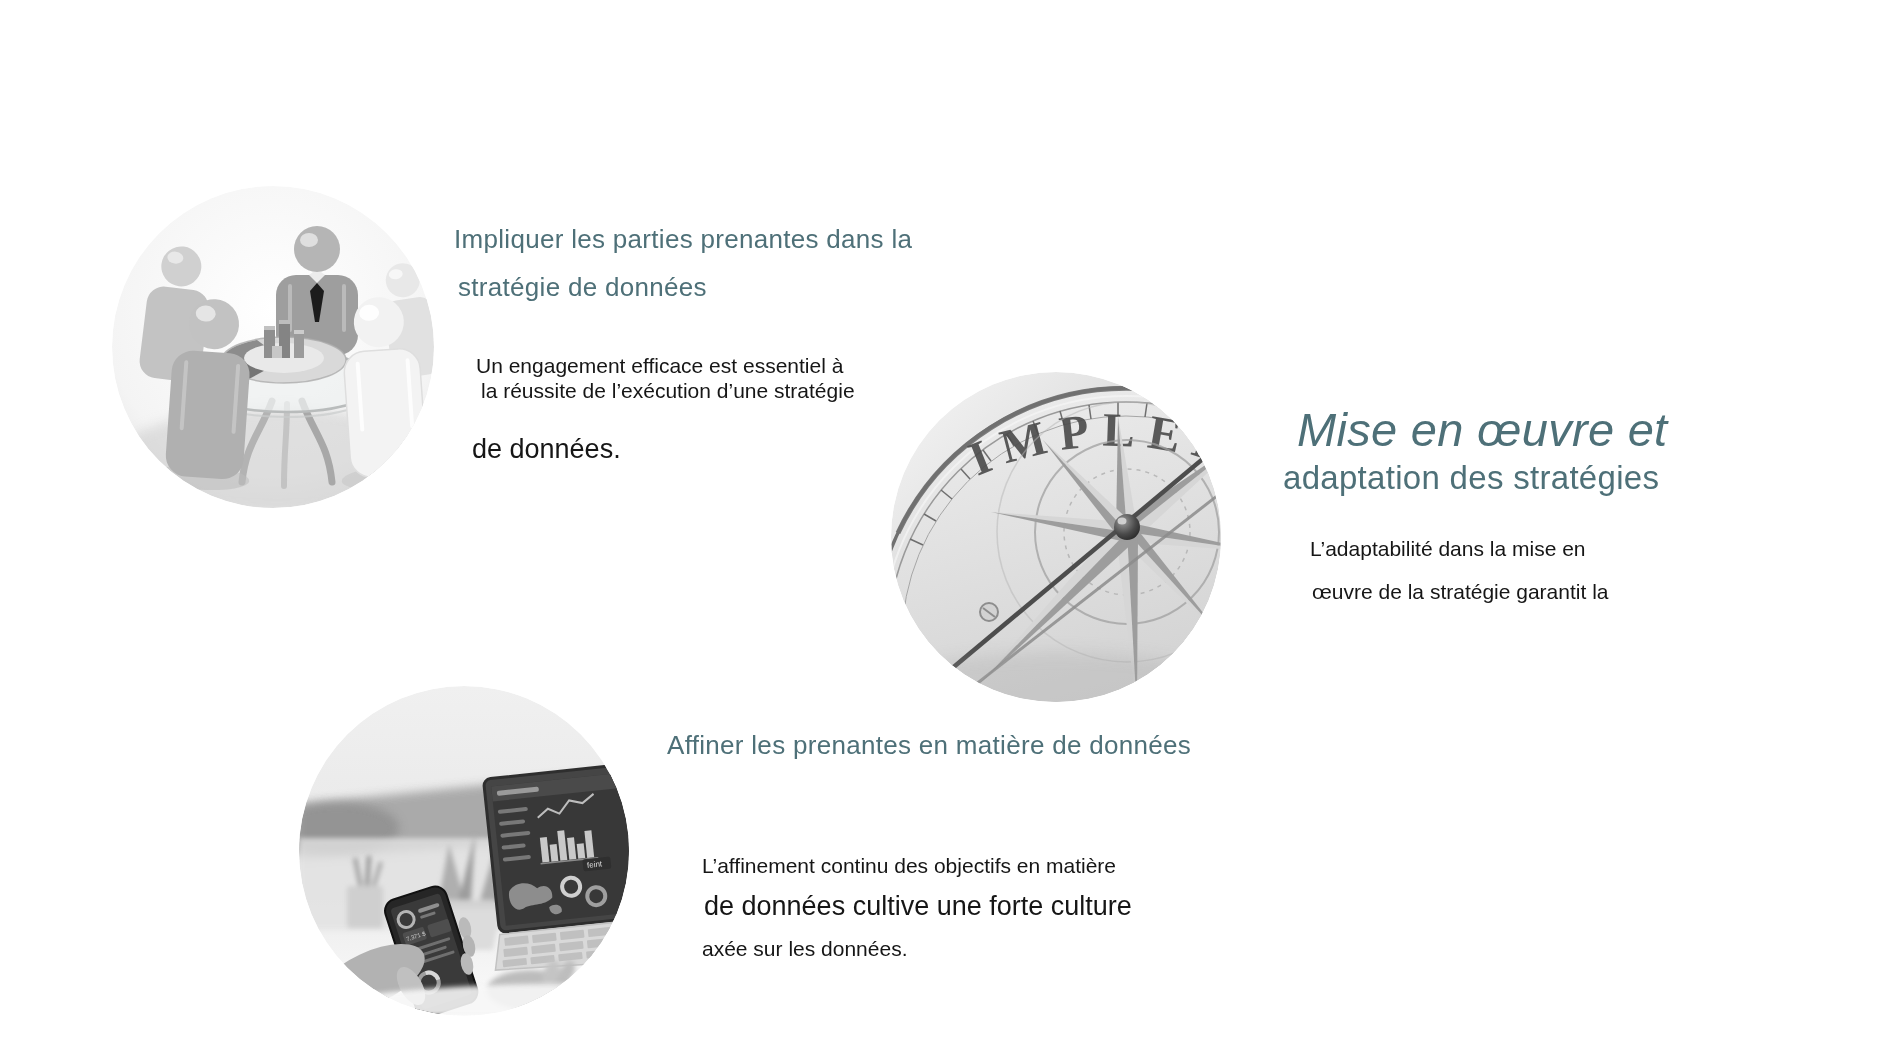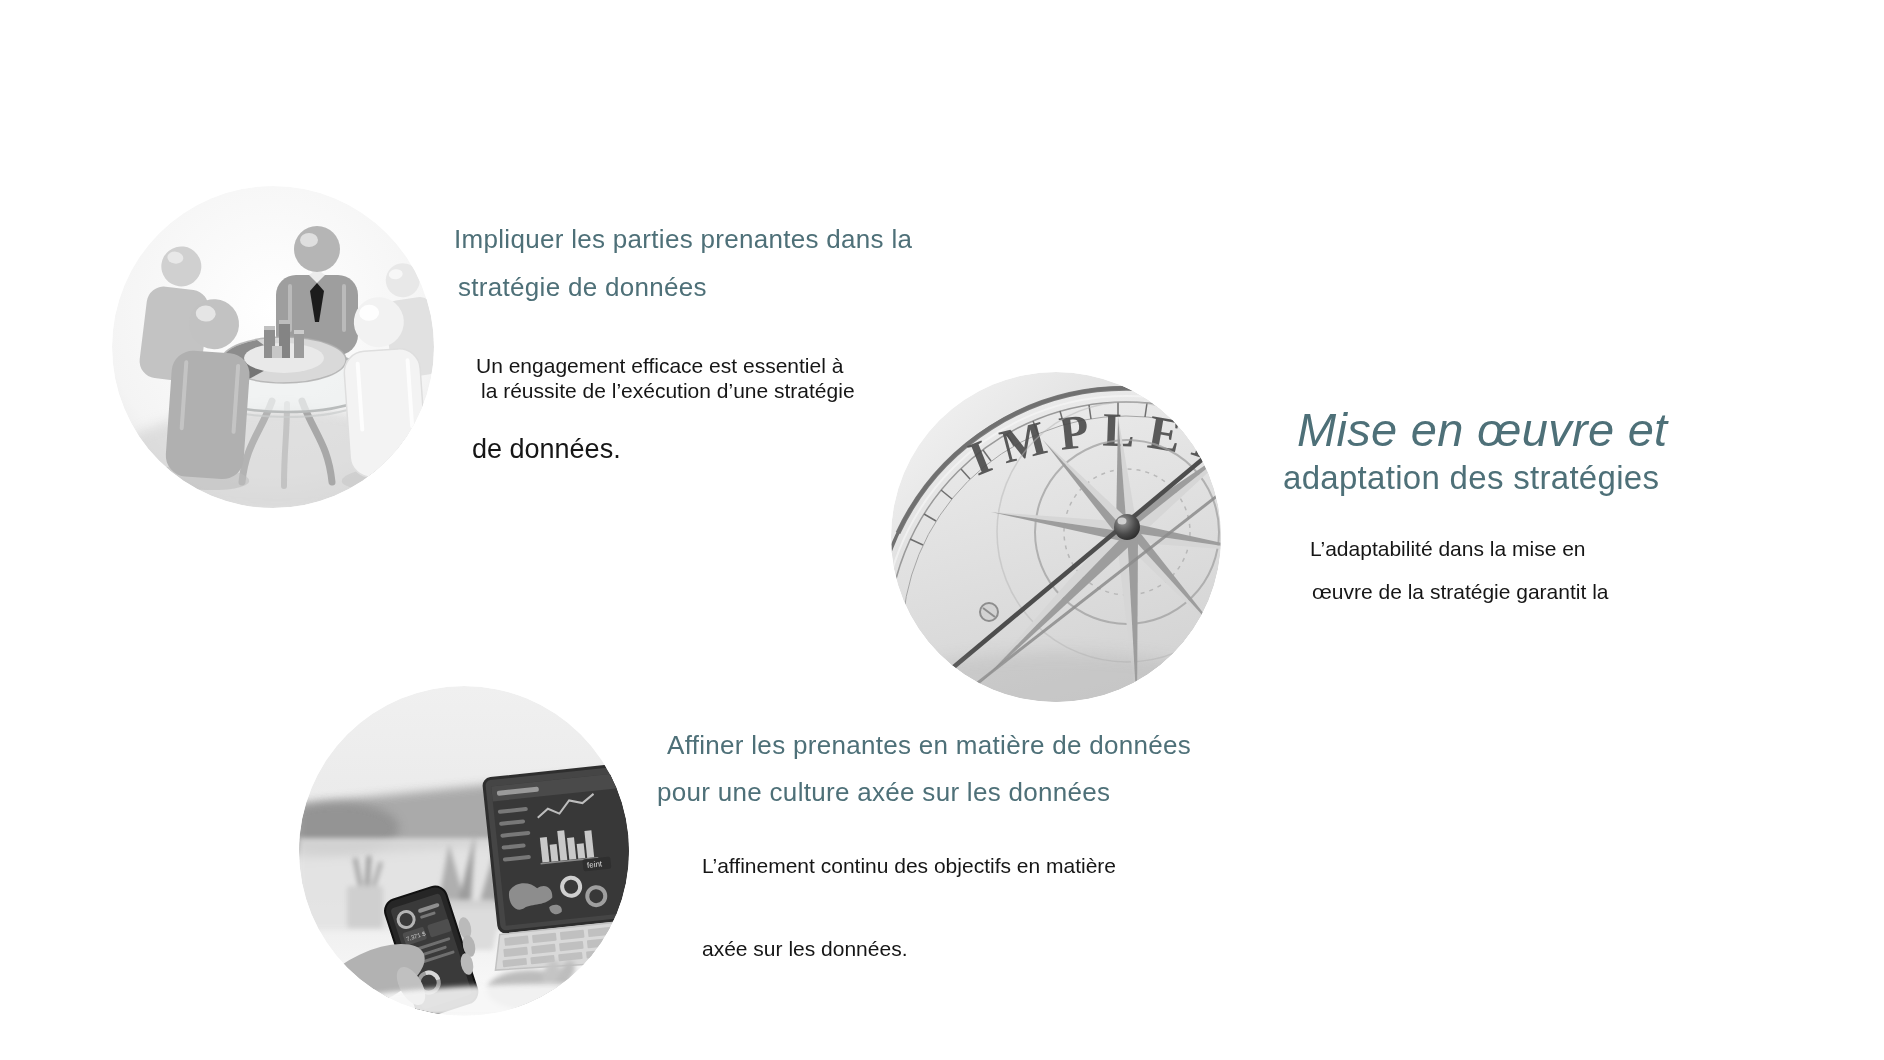--- a/index.html
+++ b/index.html
@@ -329,17 +329,17 @@
           <ellipse cx="168" cy="278" rx="6" ry="11" fill="#bababa" transform="rotate(-12 168 278)"></ellipse>
           <path d="M0,330 L0,288 C25,280 50,290 62,306 L50,330 Z" fill="#ededed"></path>
         </g>
 
         <path d="M0,330 L330,330 L330,302 C250,292 80,302 0,320 Z" fill="#f7f7f7" opacity="0.9" filter="url(#w-blur2)"></path>
       </g>
     </svg>
   </div>
 
   <div class="line heading s26" style="left:633px; top:731px;">Affiner les prenantes en matière de données</div>
-  <div class="line heading s26" style="left:623px; top:778px;">pour une culture axée sur les données</div>
   <div class="line body-text s21" style="left:668px; top:854px;">L’affinement continu des objectifs en matière</div>
+  <div class="line body-text s27" style="left:670px; top:891px;">de données cultive une forte culture</div>
   <div class="line body-text s21" style="left:668px; top:937px;">axée sur les données.</div>
 
 </div>
 
 </body></html>

